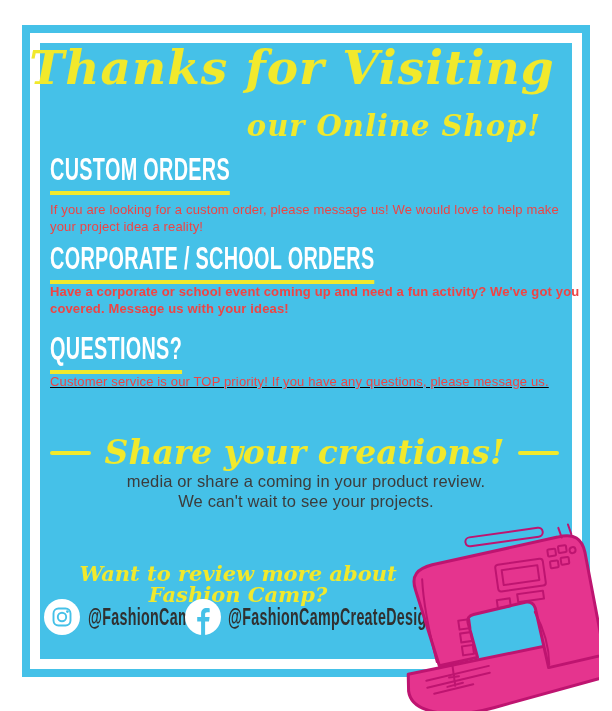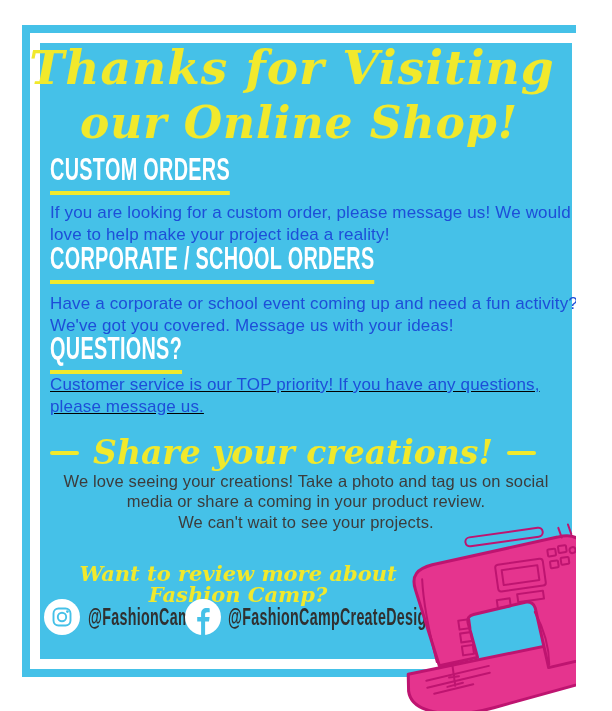--- a/index.html
+++ b/index.html
@@ -2,20 +2,21 @@
 <html><head>
 <meta charset="utf-8">
 <style>
   html,body{margin:0;padding:0;background:#ffffff;}
   .page{
     position:relative;
     width:576px;height:711px;
     background:#ffffff;
     overflow:hidden;
     font-family:"Liberation Sans", sans-serif;
+    padding-left:23px;
   }
   
   .frame{
     position:absolute;left:22px;top:25px;width:568px;height:652px;
     border:8px solid #45C1E8;box-sizing:border-box;background:#ffffff;
     z-index:1;
   }
   .panel{
     position:absolute;left:10px;top:10px;right:10px;bottom:10px;
     background:#45C1E8;
@@ -25,37 +26,37 @@
   .script{
     font-family:"DejaVu Serif", serif;
     font-style:italic;font-weight:bold;
     color:#F1E92C;
   }
   .title1{
     position:absolute;left:-14px;top:44px;width:612px;
     text-align:center;font-size:47px;line-height:1;letter-spacing:1px;
   }
   .title2{
-    position:absolute;right:58px;top:101px;
-    font-size:44px;line-height:1;letter-spacing:1px;
+    position:absolute;right:58px;top:112px;
+    font-size:29px;line-height:1;letter-spacing:1px;
   }
   
   .section{position:absolute;left:50px;}
   .heading{
     display:inline-block;
     font-size:32px;font-weight:bold;color:#ffffff;
     line-height:1;letter-spacing:0.5px;white-space:nowrap;
     transform:scaleX(0.62);transform-origin:left bottom;
     padding-bottom:6px;border-bottom:4px solid #F1E92C;
   }
   .body-text{
-    color:#1d4ed8;font-size:17px;line-height:1.28;letter-spacing:0.15px;
+    color:#ef4444;font-size:13px;line-height:1.28;letter-spacing:0.15px;
   }
   .s1{top:153px;} .s1 .body-text{margin-top:7px;width:524px;}
-  .s2{top:242px;} .s2 .body-text{margin-top:9px;width:530px;}
+  .s2{top:242px;} .s2 .body-text{width:530px;font-weight:bold;}
   .s3{top:332px;text-decoration:underline;} .s3 .body-text{width:524px;}
   
   .share-head{
     position:absolute;left:50px;right:40px;top:436px;
     display:flex;align-items:center;gap:14px;
   }
   .share-head .rule{flex:1;height:4px;background:#F1E92C;border-radius:2px;}
   .share-head .share-title{font-size:33px;line-height:1;white-space:nowrap;}
   .share-body{
     position:absolute;left:6px;top:471px;width:600px;
@@ -107,21 +108,20 @@
       <span class="heading">QUESTIONS?</span>
       <div class="body-text">Customer service is our TOP priority! If you have any questions, please message us.</div>
     </div>
 
     <div class="share-head">
       <span class="rule"></span>
       <span class="script share-title">Share your creations!</span>
       <span class="rule"></span>
     </div>
     <div class="share-body">
-      <div>We love seeing your creations! Take a photo and tag us on social</div>
       <div>media or share a coming in your product review.</div>
       <div>We can't wait to see your projects.</div>
     </div>
 
     <div class="script footer-q">Want to review more about Fashion Camp?</div>
 
     <svg class="social-icon ig-icon" viewBox="0 0 36 36">
       <circle cx="18" cy="18" r="18" fill="#ffffff"></circle>
       <rect x="9.5" y="9.5" width="17" height="17" rx="5" fill="none" stroke="#45C1E8" stroke-width="1.9"></rect>
       <circle cx="18" cy="18" r="4.2" fill="none" stroke="#45C1E8" stroke-width="1.9"></circle>

